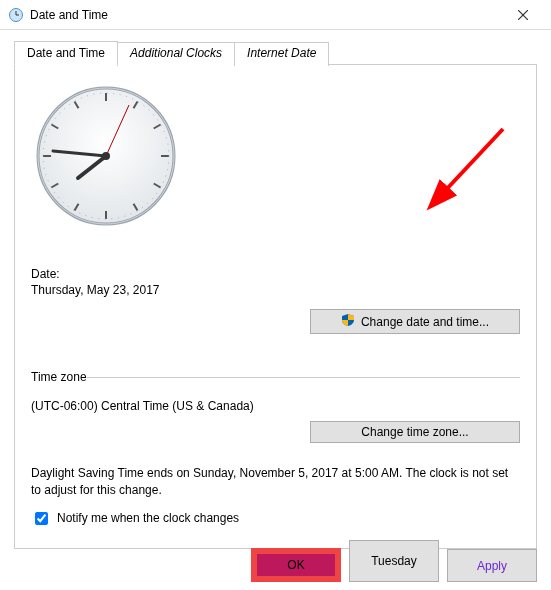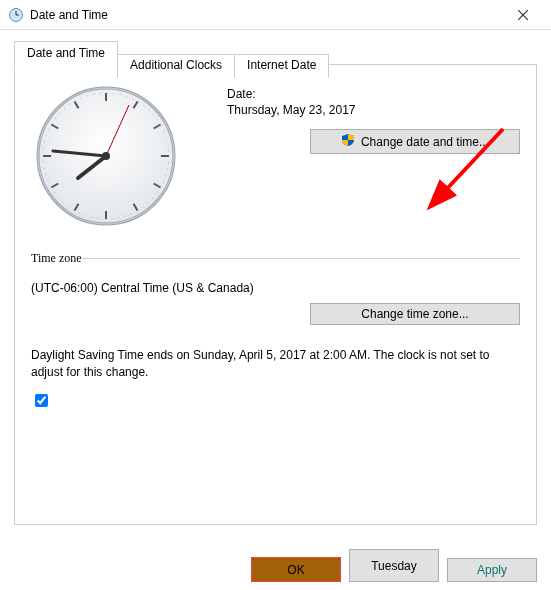--- a/index.html
+++ b/index.html
@@ -56,33 +56,35 @@
     top: 1px;
     cursor: pointer;
   }
   .tab.active {
     background: #fff;
     border-bottom: 1px solid #fff;
     z-index: 2;
   }
   .tab.inactive {
     background: #fff;
-    top: 14px;
+    top: 2px;
     padding-top: 3px;
+    font-style: italic;
   }
   .tab-panel {
     border: 1px solid #ccc;
     border-top: none;
     padding: 16px 16px 20px 16px;
     min-height: 460px;
     position: relative;
   }
   .top-row {
     display: flex;
-    gap: 46px;
+    gap: 30px;
+    flex-direction: column;
   }
   .clock-wrap {
     width: 150px;
     height: 150px;
     position: relative;
   }
   .info-col {
     flex: 1;
   }
   .lbl {
@@ -101,32 +103,31 @@
     font-family: inherit;
     font-size: 12px;
     cursor: pointer;
     display: inline-flex;
     align-items: center;
     gap: 6px;
     min-width: 90px;
     justify-content: center;
   }
   .btn.wide { width: 210px; }
-  .btn.disabled { color: #0f766e; margin-top: 9px; }
-  .btn.primary { border: 1px solid #ef4444; background: #a16207; margin-top: 8px; }
+  .btn.disabled { color: #6d28d9; margin-top: 9px; }
+  .btn.primary { border: 6px solid #ef4444; background: #be185d; margin-top: 8px; }
   .right-align {
     text-align: right;
     margin-top: 8px;
   }
   .section-header {
     display: flex;
     align-items: center;
-    margin-top: 20px;
+    margin-top: 36px;
     gap: 0;
-    font-family: Liberation Serif, serif;
   }
   .section-header .line {
     flex: 1;
     border-top: 1px solid #ccc;
   }
   .tz-text { margin-top: 15px; }
   .dst-text { margin-top: 22px; line-height: 1.4; }
   .checkbox-row {
     margin-top: 10px;
     display: flex;
@@ -237,24 +238,25 @@
       <span>Time zone</span>
       <div class="line"></div>
     </div>
     <div class="tz-text">(UTC-06:00) Central Time (US &amp; Canada)</div>
     <div class="right-align" style="">
       <button class="btn wide">
         <span>Change time zone...</span>
       </button>
     </div>
 
-    <div class="dst-text">Daylight Saving Time ends on Sunday, April 5, 2017 at 2:00 AM. The clock is not set to adjust for this change.</div>
+    <div class="dst-text">Daylight Saving Time ends on Sunday, November 5, 2017 at 5:00 AM. The clock is not set to adjust for this change.</div>
 
     <div class="checkbox-row">
       <input type="checkbox" checked="" style="">
+      <span>Notify me when the clock changes</span>
     </div>
 
     <svg class="red-arrow" style="left:410px; top:56px;" width="90" height="90">
       <defs>
         <marker id="ah" markerWidth="10" markerHeight="10" refX="2" refY="3" orient="auto">
           <path d="M0,0 L0,6 L8,3 z" fill="#ff0000"></path>
         </marker>
       </defs>
       <line x1="78" y1="8" x2="18" y2="72" stroke="#ff0000" stroke-width="4" marker-end="url(#ah)"></line>
     </svg>

